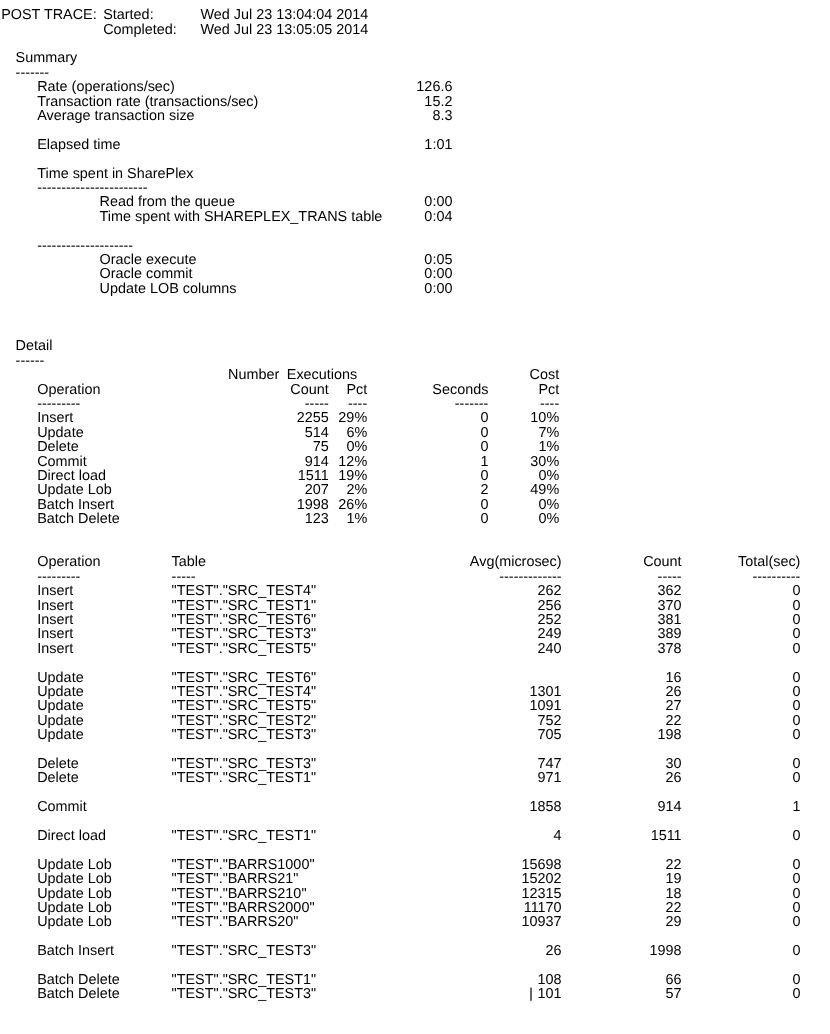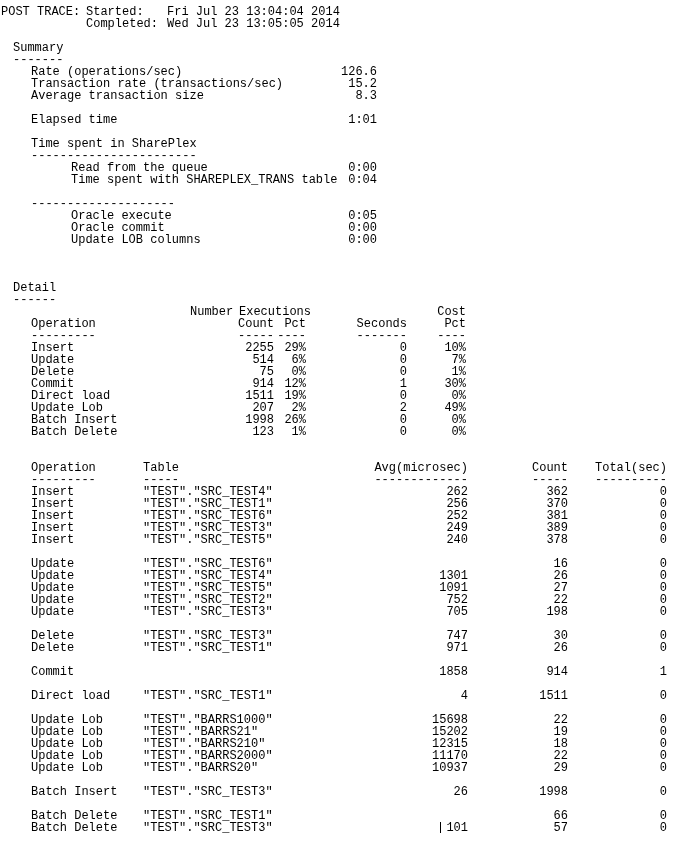--- a/index.html
+++ b/index.html
@@ -1,42 +1,42 @@
 <!DOCTYPE html>
 <html><head>
 <meta charset="utf-8">
 <style>
   html,body{margin:0;padding:0;background:#fff;}
   .page{
     position:relative;width:692px;height:862px;background:#ffffff;
-    font-family:Liberation Mono, monospace;
+    font-family:Liberation Sans, sans-serif;
     font-size:12px;line-height:12px;color:#000;
     padding-top:6px;box-sizing:border-box;overflow:hidden;
   }
   .line{position:relative;height:12px;}
   .line > span{position:absolute;top:0;white-space:pre;}
   
   .x0{left:1px}.xlab{left:86px}.xdate{left:167px}
-  .x1{left:13px}.x2{left:31px}.x3{left:71px}
+  .x1{left:13px}.x2{left:31px}.x3{left:83px}
   .xnum{left:190px}.xexec{left:239px}.xtab{left:143px}
   
   .ra{left:0;text-align:right;}
   .w-sum{width:377px}
   .w-count{width:274px}.w-pct{width:306px}.w-sec{width:407px}.w-cpct{width:466px}
   .w-avg{width:468px}.w-cnt2{width:568px}.w-tot{width:667px}
   .caret{display:inline-block;width:1px;height:11px;background:#000;margin-right:5px;vertical-align:-2px;}
 </style>
 </head>
 <body>
 
 <div class="page">
   <div class="line">
     <span class="x0">POST TRACE:</span>
     <span class="xlab">Started:</span>
-    <span class="xdate">Fri Jul 23 13:04:04 2014</span>
+    <span class="xdate">Wed Jul 23 13:04:04 2014</span>
   </div>
   <div class="line">
     <span class="xlab">Completed:</span>
     <span class="xdate">Wed Jul 23 13:05:05 2014</span>
   </div>
   <div id="body-lines">
       <div class="line"></div>
       <div class="line">
         <span class="x1">Summary</span>
       </div>
@@ -332,20 +332,21 @@
         <span class="x2">Batch Insert</span>
         <span class="xtab">"TEST"."SRC_TEST3"</span>
         <span class="ra w-avg">26</span>
         <span class="ra w-cnt2">1998</span>
         <span class="ra w-tot">0</span>
       </div>
       <div class="line"></div>
       <div class="line">
         <span class="x2">Batch Delete</span>
         <span class="xtab">"TEST"."SRC_TEST1"</span>
+        <span class="ra w-avg">108</span>
         <span class="ra w-cnt2">66</span>
         <span class="ra w-tot">0</span>
       </div>
       <div class="line">
         <span class="x2">Batch Delete</span>
         <span class="xtab">"TEST"."SRC_TEST3"</span>
         <span class="ra w-avg"><span class="caret"></span>101</span>
         <span class="ra w-cnt2">57</span>
         <span class="ra w-tot">0</span>
       </div>

